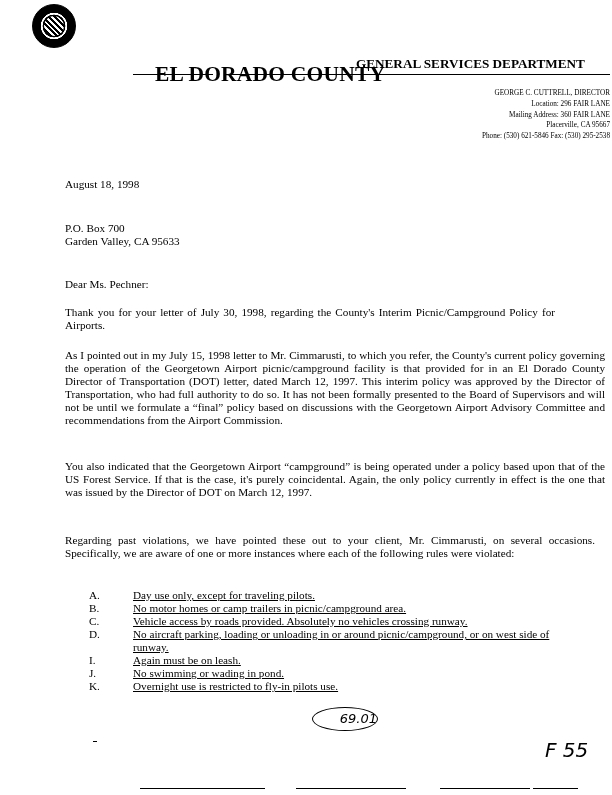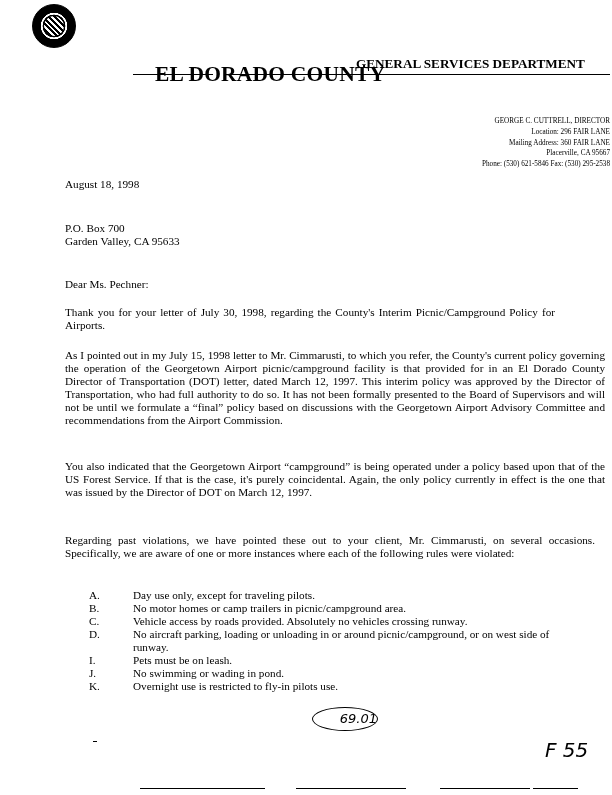--- a/index.html
+++ b/index.html
@@ -22,27 +22,27 @@
     .title {
       left: 155px; top: 17px; font-size: 21.5px; font-weight: bold; letter-spacing: 0.2px;
       line-height: 26px;
       margin-top: 44px;
     }
     .dept {
       left: 356px; top: 56px; font-size: 13.2px; font-weight: bold; line-height: 16px; white-space: nowrap;
     }
     .hline { height: 1px; background: #000; }
     .contact {
-      right: 2px; top: 88px; text-align: right; font-size: 7.2px; line-height: 10.8px; white-space: nowrap; margin-top: 28px;
+      right: 2px; top: 88px; text-align: right; font-size: 7.2px; line-height: 10.8px; white-space: nowrap;
     }
     .para { left: 65px; width: 540px; text-align: justify; }
     .para.nojust { text-align: left; }
     .rule-row { left: 89px; width: 520px; display: flex; }
     .rule-letter { width: 44px; flex: none; }
-    .rule-text { flex: 1; }
+    .rule-text { flex: 1; text-decoration: underline; }
     .handwrite {
       font-family: "DejaVu Sans", sans-serif; font-style: italic;
     }
     .oval {
       left: 312px; top: 707px; width: 64px; height: 22px; border: 1.5px solid #000;
       border-radius: 50%; font-size: 13px; line-height: 22px; text-align: right;
     }
     .fmark { left: 545px; top: 738px; font-size: 20px; line-height: 24px; }
   </style>
 </head>
@@ -89,21 +89,21 @@
 <div class="abs rule-row" style="top:615px;">
   <span class="rule-letter">C.</span>
   <span class="rule-text">Vehicle access by roads provided.  Absolutely no vehicles crossing runway.</span>
 </div>
 <div class="abs rule-row" style="top:628px; width:480px;">
   <span class="rule-letter">D.</span>
   <span class="rule-text">No aircraft parking, loading or unloading in or around picnic/campground, or on west side of runway.</span>
 </div>
 <div class="abs rule-row" style="top:654px;">
   <span class="rule-letter">I.</span>
-  <span class="rule-text">Pets must be on leash.</span>
+  <span class="rule-text">Again must be on leash.</span>
 </div>
 <div class="abs rule-row" style="top:667px;">
   <span class="rule-letter">J.</span>
   <span class="rule-text">No swimming or wading in pond.</span>
 </div>
 <div class="abs rule-row" style="top:680px;">
   <span class="rule-letter">K.</span>
   <span class="rule-text">Overnight use is restricted to fly-in pilots use.</span>
 </div>
 

